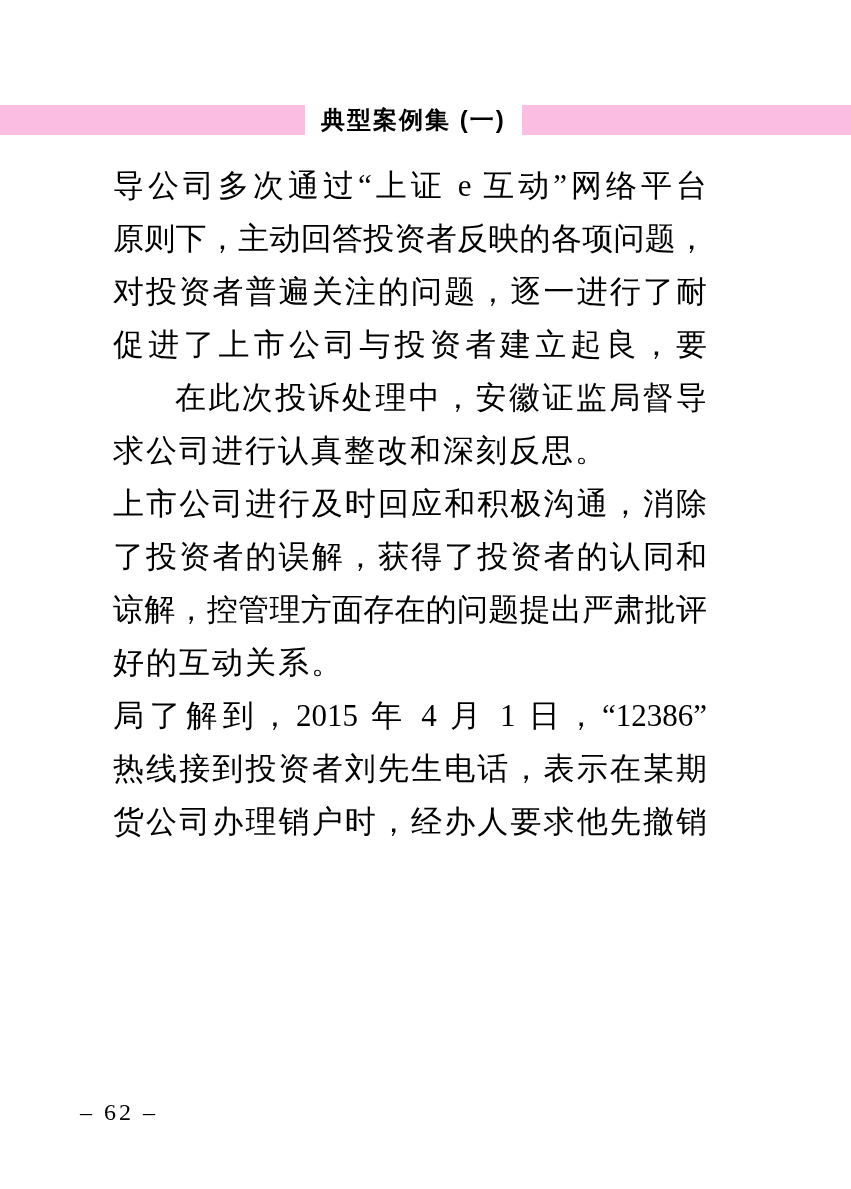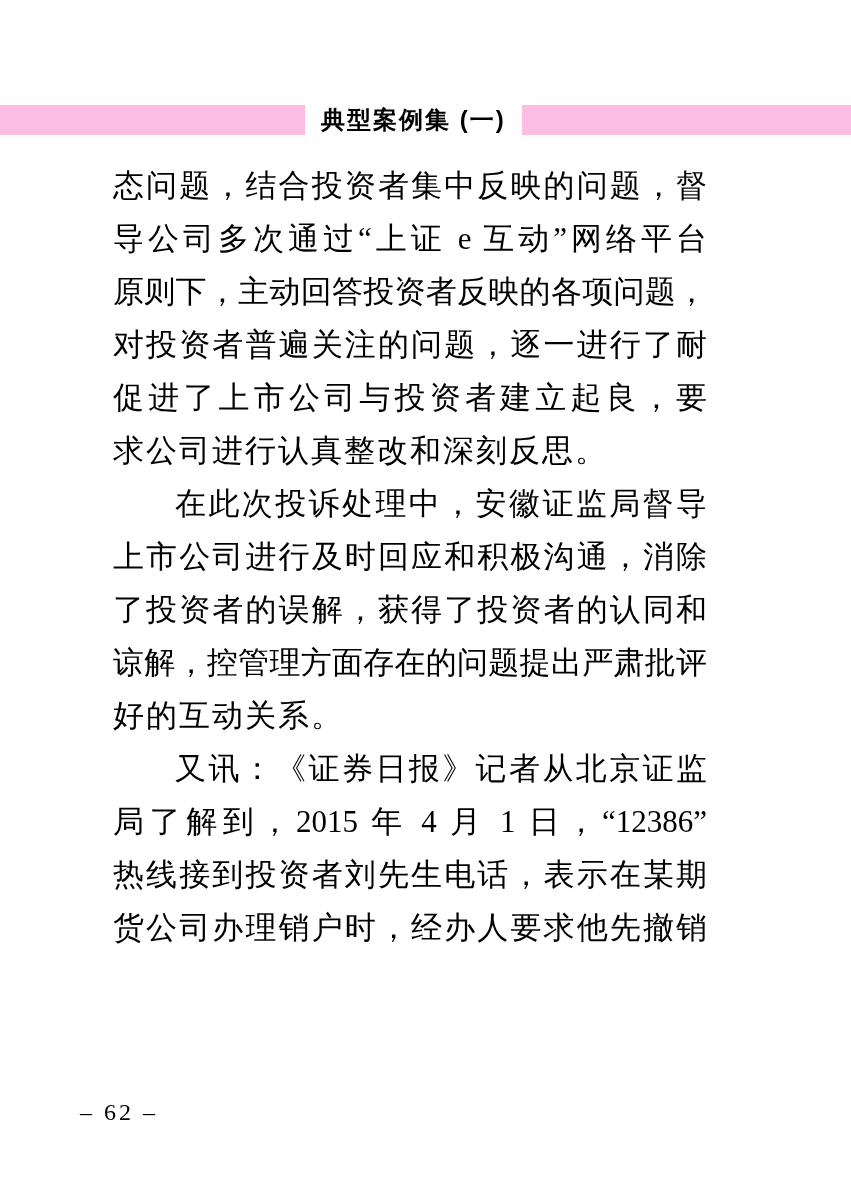--- a/index.html
+++ b/index.html
@@ -85,32 +85,30 @@
 
 <div class="page">
 
   <div class="header-band">
     <div class="band-segment band-left"></div>
     <div class="header-title">典型案例集 (一)</div>
     <div class="band-segment band-right"></div>
   </div>
 
   <div class="body-text">
-    <div class="line justify">态问题，结合投资者集中反映的问题，督</div>
     <div class="line justify">导公司多次通过“上证 e 互动”网络平台</div>
     <div class="line justify">原则下，主动回答投资者反映的各项问题，</div>
     <div class="line justify">对投资者普遍关注的问题，逐一进行了耐</div>
     <div class="line justify">促进了上市公司与投资者建立起良，要</div>
+    <div class="line justify indent">在此次投诉处理中，安徽证监局督导</div>
     <div class="line end">求公司进行认真整改和深刻反思。</div>
-    <div class="line justify indent">在此次投诉处理中，安徽证监局督导</div>
     <div class="line justify">上市公司进行及时回应和积极沟通，消除</div>
     <div class="line justify">了投资者的误解，获得了投资者的认同和</div>
     <div class="line justify">谅解，控管理方面存在的问题提出严肃批评</div>
     <div class="line end">好的互动关系。</div>
-    <div class="line justify indent">又讯：《证券日报》记者从北京证监</div>
     <div class="line justify">局了解到，2015 年 4 月 1 日，“12386”</div>
     <div class="line justify">热线接到投资者刘先生电话，表示在某期</div>
     <div class="line justify">货公司办理销户时，经办人要求他先撤销</div>
   </div>
 
   <div class="page-number">– 62 –</div>
 
 </div>
 
 </body></html>

